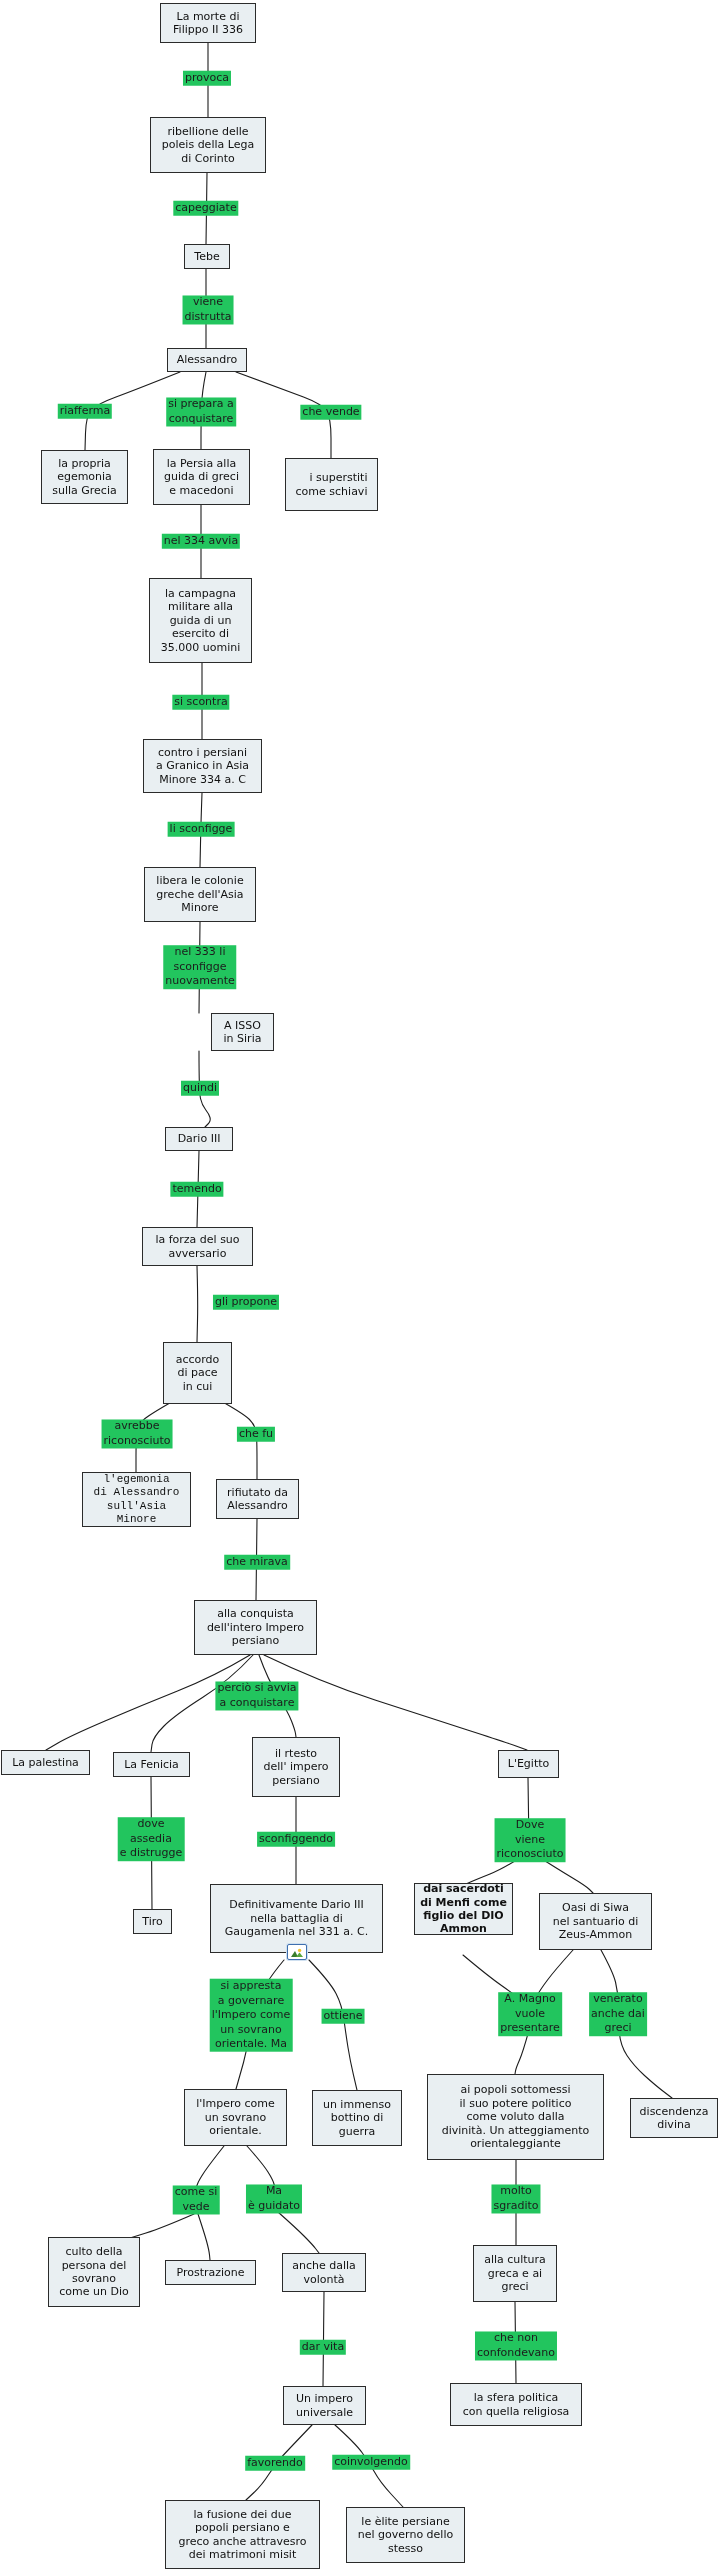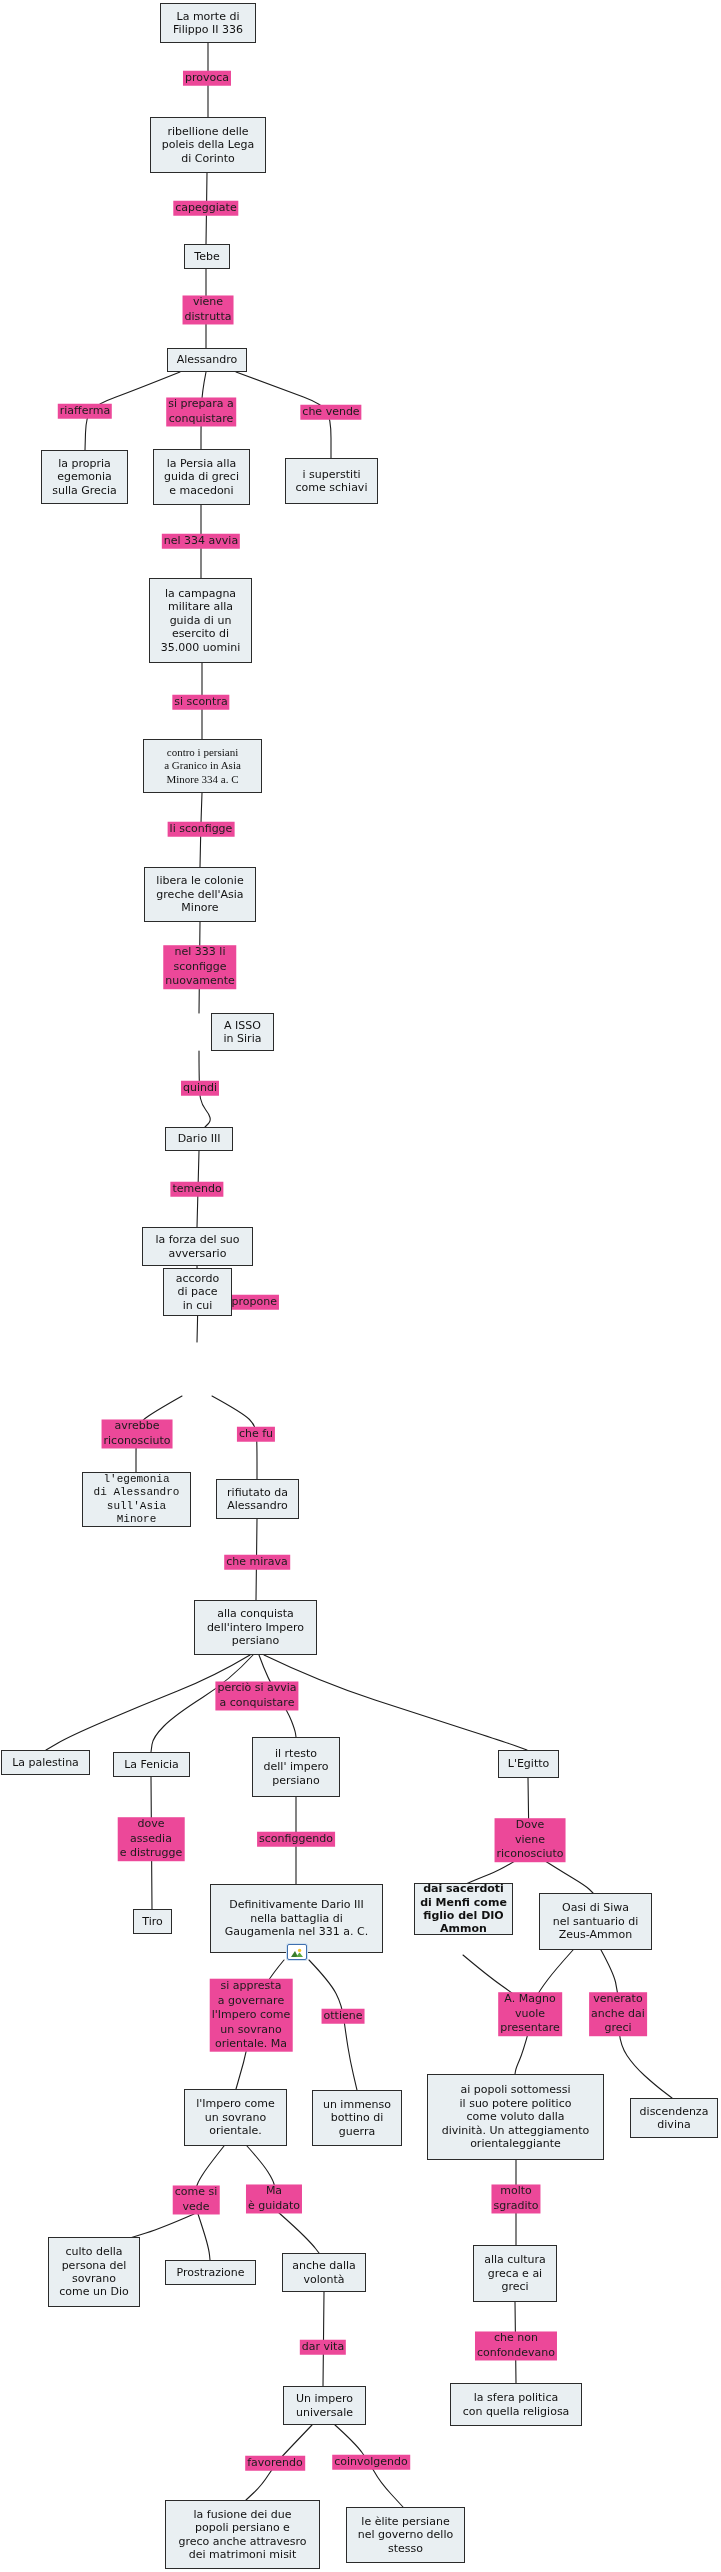--- a/index.html
+++ b/index.html
@@ -3,21 +3,21 @@
 <meta charset="utf-8">
 <style>
   html,body{margin:0;padding:0;background:#ffffff;}
   .canvas{
     position:relative;width:721px;height:2572px;background:#ffffff;
     font-family:"DejaVu Sans","Liberation Sans",sans-serif;overflow:hidden;
   }
   #edges-svg{position:absolute;left:0;top:0;z-index:1;}
   .label{
     position:absolute;z-index:2;transform:translate(-50%,-50%);
-    background:#ec4899;color:#1c1c1c;font-size:11px;line-height:1.32;
+    background:#22c55e;color:#1c1c1c;font-size:11px;line-height:1.32;
     text-align:center;white-space:pre-line;padding:0 2px;
   }
   .node{
     position:absolute;z-index:3;box-sizing:border-box;
     background:#e9eff2;border:1px solid #2b2b2b;border-radius:0;
     display:flex;align-items:center;justify-content:center;
     color:#111111;font-size:11px;line-height:1.22;text-align:center;
     white-space:pre-line;padding:2px 3px;
   }
   .res-icon{
@@ -136,39 +136,39 @@
 poleis della Lega
 di Corinto</span></div>
       <div class="node" style="left: 184px; top: 244px; width: 46px; height: 25px;"><span>Tebe</span></div>
       <div class="node" style="left: 167px; top: 348px; width: 80px; height: 24px;"><span>Alessandro</span></div>
       <div class="node" style="left: 41px; top: 450px; width: 87px; height: 54px;"><span>la propria
 egemonia
 sulla Grecia</span></div>
       <div class="node" style="left: 153px; top: 449px; width: 97px; height: 56px;"><span>la Persia alla
 guida di greci
 e macedoni</span></div>
-      <div class="node" style="left: 285px; top: 458px; width: 93px; height: 46px;"><span>i superstiti
+      <div class="node" style="left: 285px; top: 458px; width: 93px; height: 53px; text-align: right;"><span>i superstiti
 come schiavi</span></div>
       <div class="node" style="left: 149px; top: 578px; width: 103px; height: 85px;"><span>la campagna
 militare alla
 guida di un
 esercito di
 35.000 uomini</span></div>
-      <div class="node" style="left: 143px; top: 739px; width: 119px; height: 54px; font-family: Liberation Serif, serif;"><span>contro i persiani
+      <div class="node" style="left: 143px; top: 739px; width: 119px; height: 54px;"><span>contro i persiani
 a Granico in Asia
 Minore 334 a. C</span></div>
       <div class="node" style="left: 144px; top: 867px; width: 112px; height: 55px;"><span>libera le colonie
 greche dell'Asia
 Minore</span></div>
       <div class="node" style="left: 168px; top: 1013px; width: 63px; height: 38px; margin-left: 43px;"><span>A ISSO
 in Siria</span></div>
       <div class="node" style="left: 165px; top: 1127px; width: 68px; height: 24px;"><span>Dario III</span></div>
       <div class="node" style="left: 142px; top: 1227px; width: 111px; height: 39px;"><span>la forza del suo
 avversario</span></div>
-      <div class="node" style="left: 163px; top: 1268px; width: 69px; height: 48px;"><span>accordo
+      <div class="node" style="left: 163px; top: 1342px; width: 69px; height: 62px;"><span>accordo
 di pace
 in cui</span></div>
       <div class="node" style="left: 82px; top: 1472px; width: 109px; height: 55px; font-family: Liberation Mono, monospace;"><span>l'egemonia
 di Alessandro
 sull'Asia Minore</span></div>
       <div class="node" style="left: 216px; top: 1479px; width: 83px; height: 40px;"><span>rifiutato da
 Alessandro</span></div>
       <div class="node" style="left: 194px; top: 1600px; width: 123px; height: 55px;"><span>alla conquista
 dell'intero Impero
 persiano</span></div>

